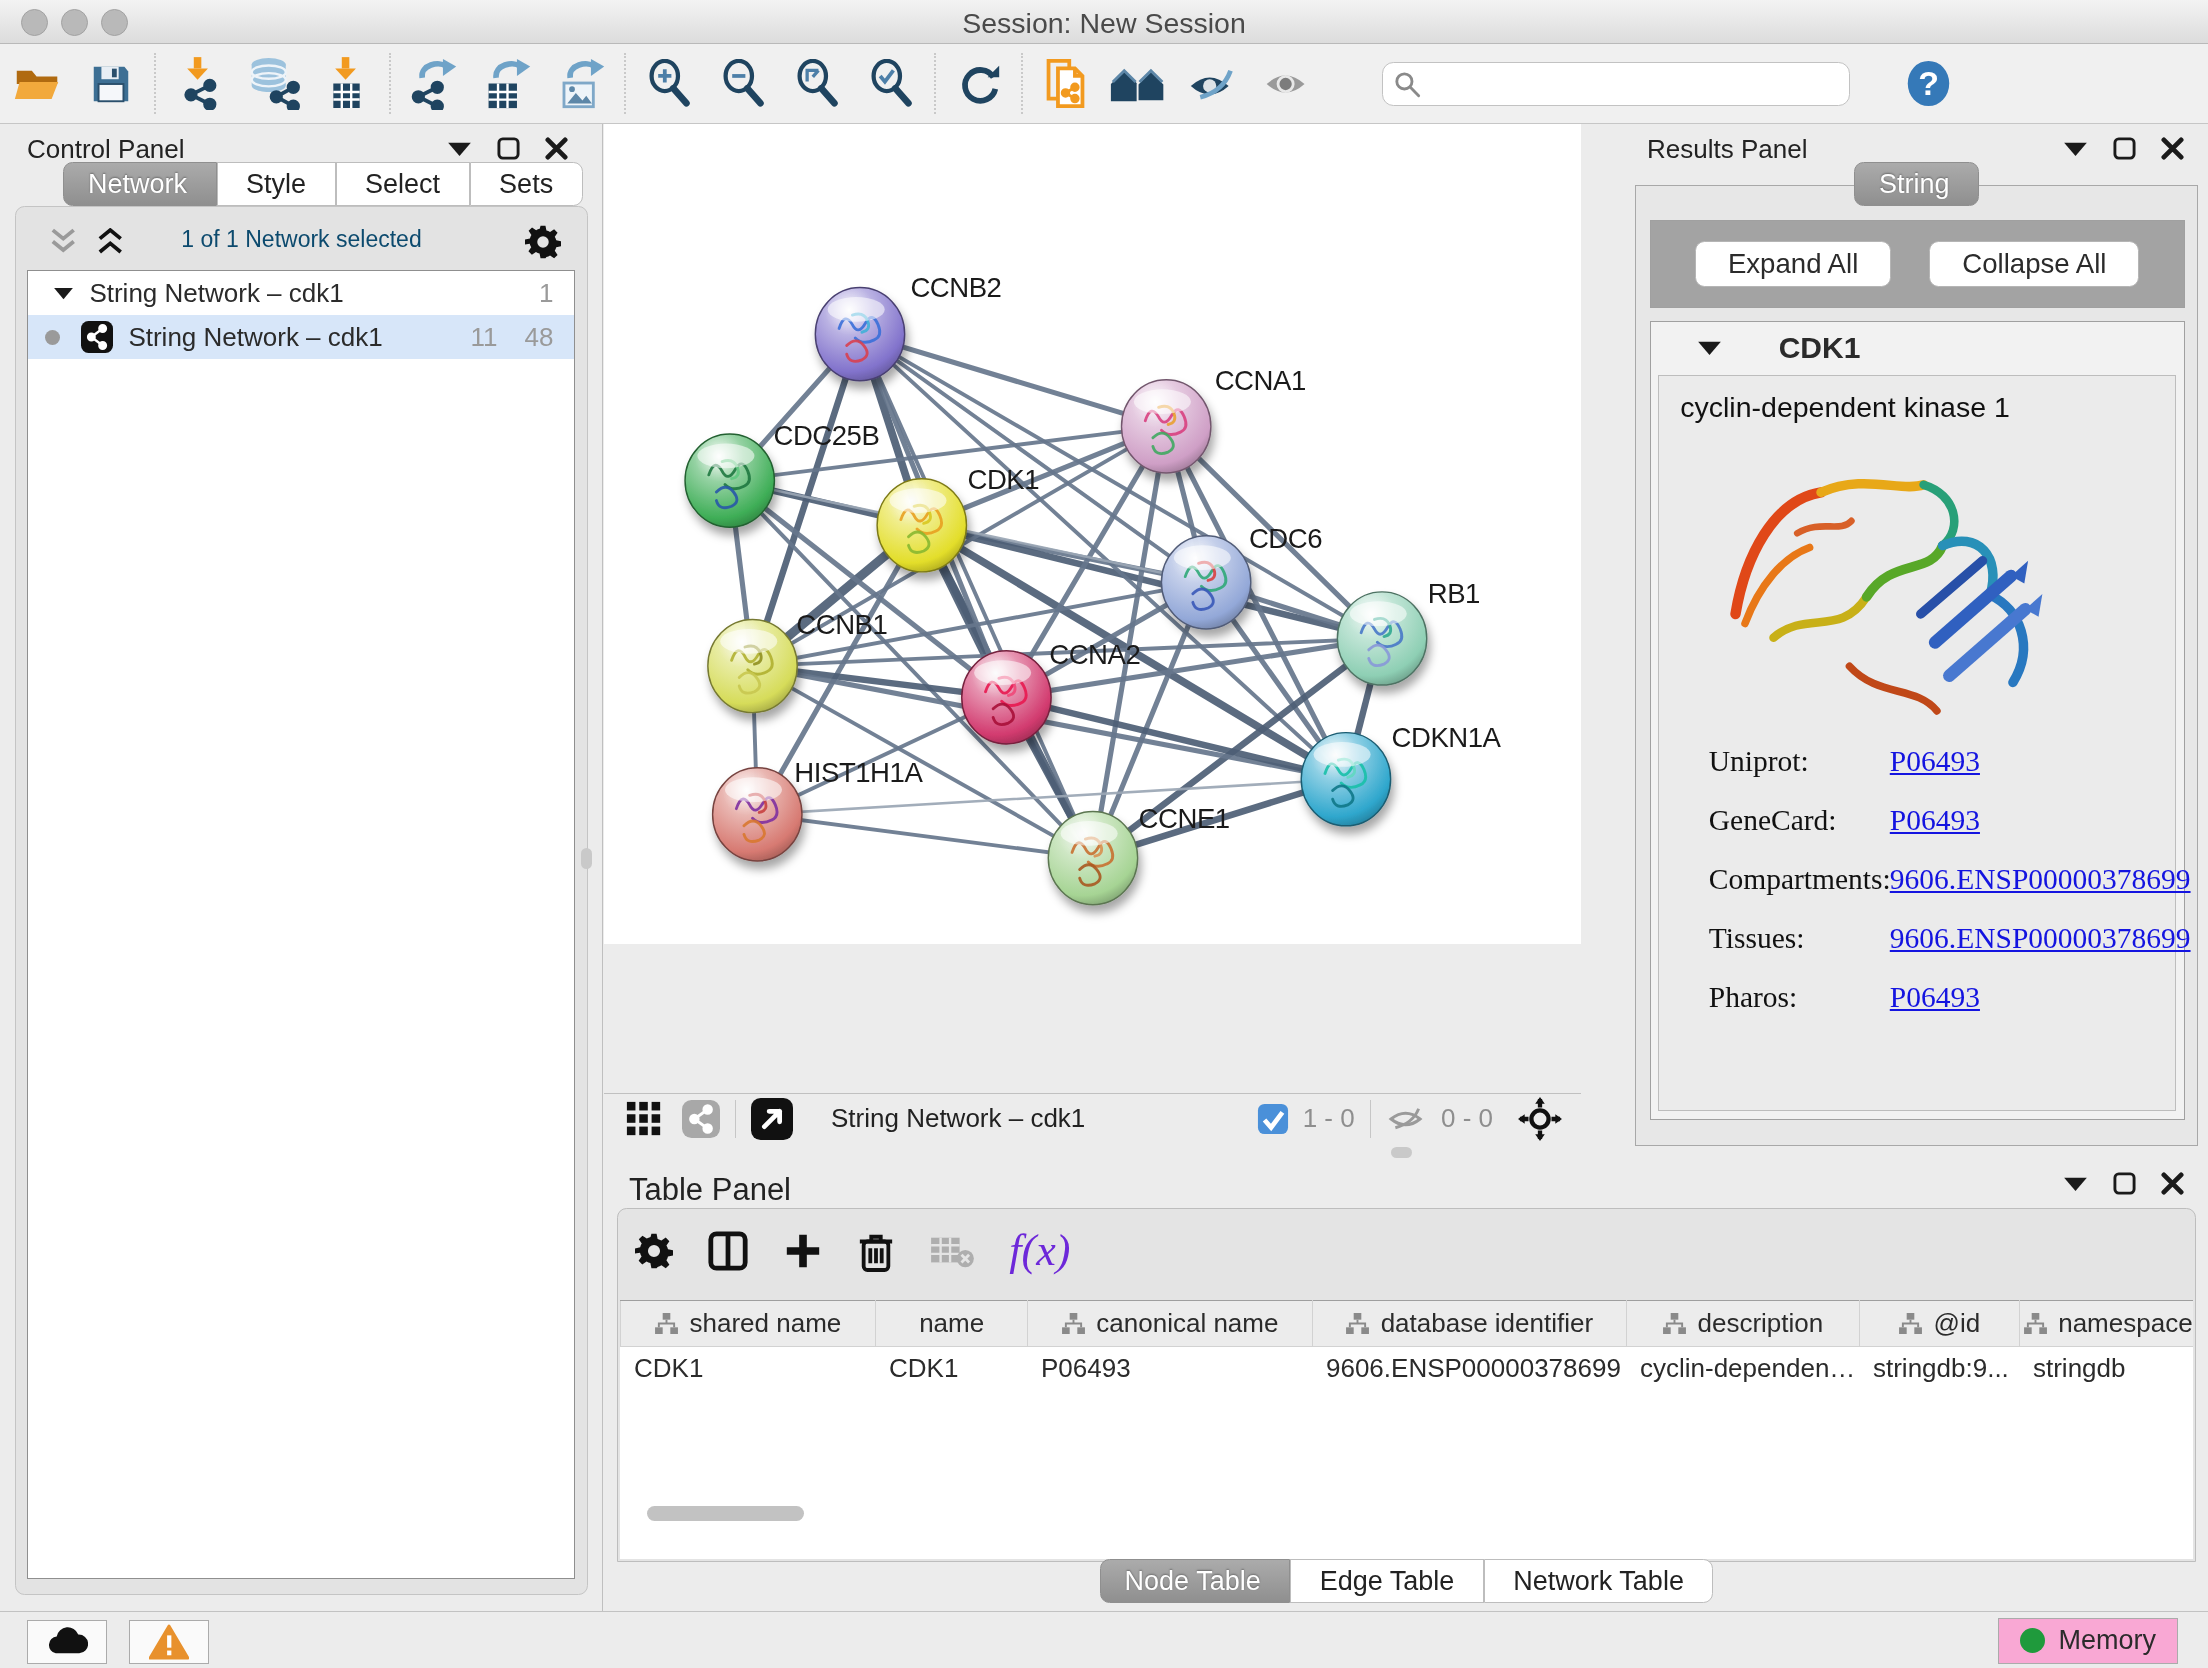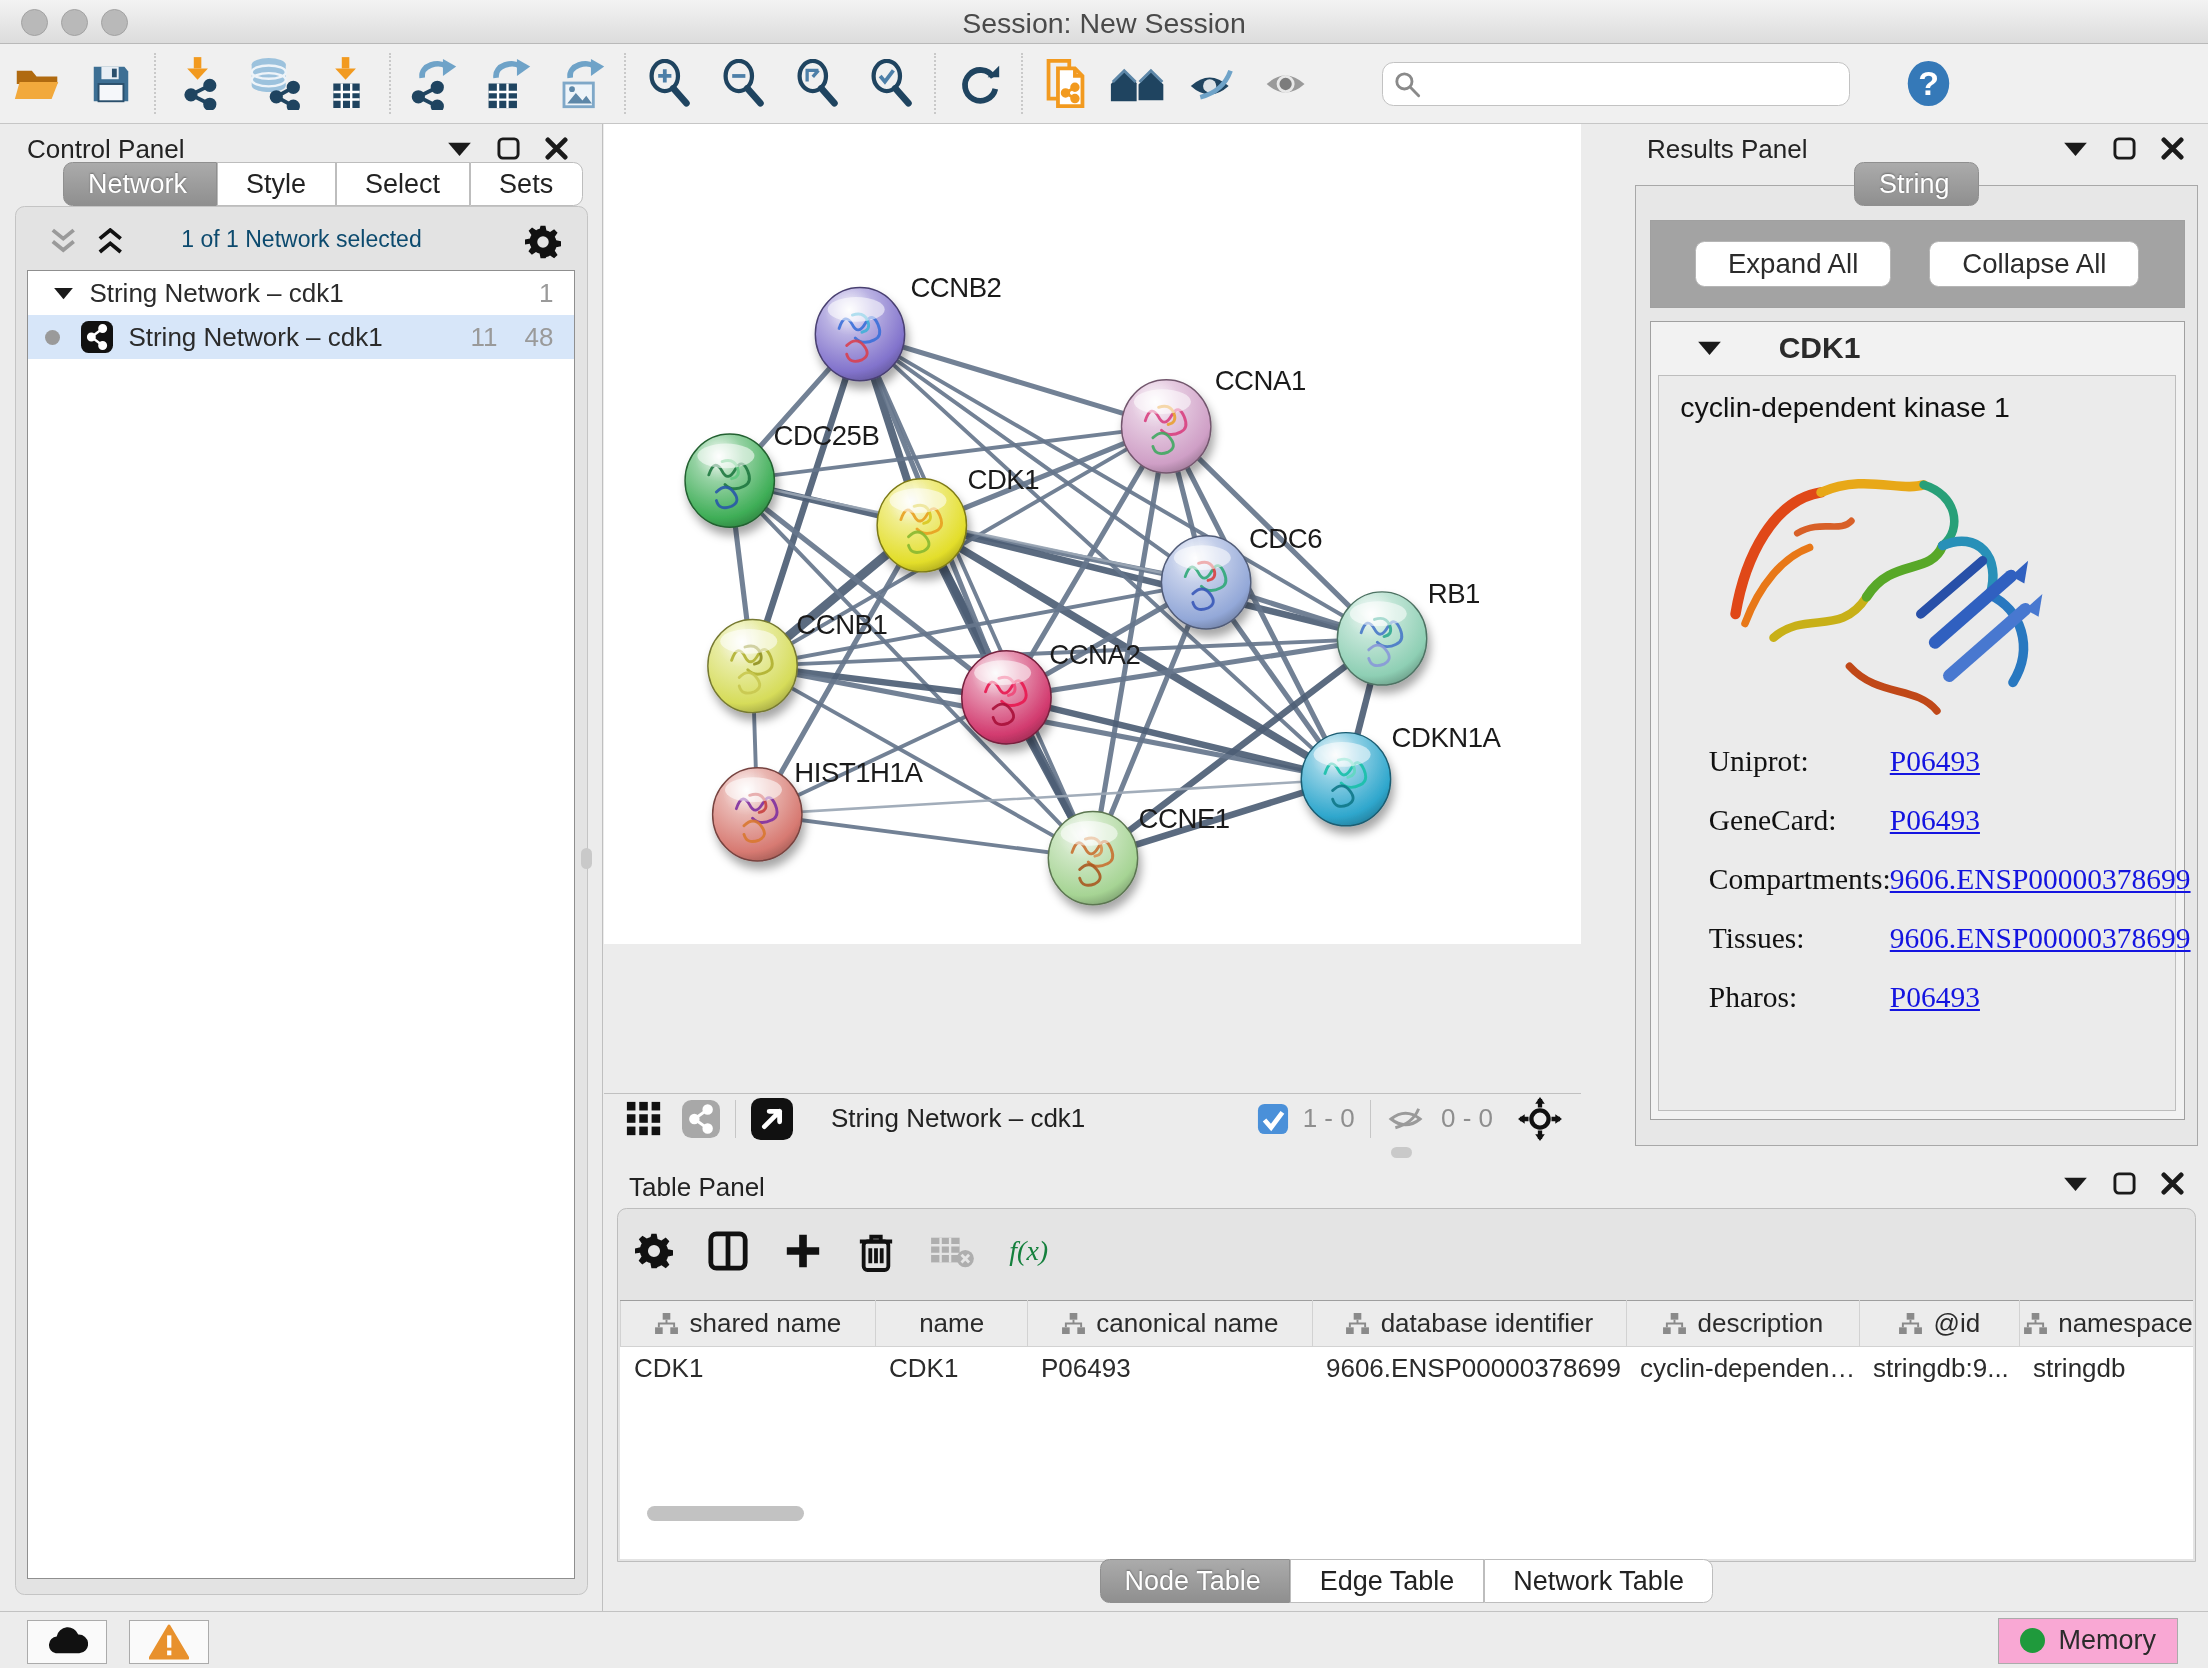--- a/index.html
+++ b/index.html
@@ -83,21 +83,21 @@
   #rp-desc { font-size:28.5px; padding:15px 0 0 21px; color:#111; }
   #crosslinks { position:absolute; left:28.5px; top:369px; right:9.5px;
     font-family:"Liberation Serif", serif; font-size:29.5px; color:#111; }
   #crosslinks .xl-head { font-weight:bold; font-size:30px; margin-bottom:13.3px; }
   .xl-row { display:flex; margin:0 0 26px 21px; }
   .xl-label { width:181px; flex:0 0 auto; }
   .xl-link { color:#1414e0; text-decoration:underline; }
 
   
   #table-panel { left:604px; top:1159px; width:1605px; height:452px; background:#ececec; }
-  #tp-head { position:absolute; left:25px; top:13.3px; font-size:26px; }
+  #tp-head { position:absolute; left:25px; top:13.3px; font-size:31px; }
   #tp-box { position:absolute; left:13.3px; top:49px; width:1579px; height:354px;
     background:#e4e4e4; border:1px solid #bdbdbd; border-radius:9.5px 9.5px 0 0; }
   #tp-toolbar { position:absolute; left:17px; top:11.4px; height:61px; display:flex; align-items:center; gap:34px; }
   #tp-table { position:absolute; left:1.9px; top:91px; right:1.9px; bottom:1.9px; background:#fff; overflow:hidden; }
   #tp-table table { border-collapse:collapse; width:100%; table-layout:fixed; }
   #tp-table th { background:#ececec; border:1px solid #d2d2d2; border-top:1px solid #9e9e9e;
     height:46px; font-size:26px; font-weight:normal; text-align:center; }
   #tp-table th .th-inner { display:flex; align-items:center; justify-content:center; gap:11.4px; }
   #tp-table td { font-size:26px; height:44px; padding-left:13.3px; border:none;
     overflow:hidden; white-space:nowrap; text-overflow:ellipsis; }
@@ -731,21 +731,21 @@
         <path d="M3 12 h34 M15 12 v-5 h10 v5 M14 19 v16 M20 19 v16 M26 19 v16" stroke="#111" stroke-width="4" fill="none"></path>
         </svg>
       <svg width="46" height="38" viewBox="0 0 48 40">
         <rect x="2" y="6" width="30" height="26" fill="#aeaeae"></rect>
         <g stroke="#e4e4e4" stroke-width="2.5">
             <path d="M2 14 h30 M2 23 h30 M12 6 v26 M22 6 v26"></path>
           </g>
         <circle cx="38" cy="28" r="9" fill="#aeaeae"></circle>
           <path d="M34 24 l8 8 M42 24 l-8 8" stroke="#e4e4e4" stroke-width="3"></path>
         </svg>
-      <span style="font-family:'Liberation Serif',serif; font-style:italic; font-size:28px; color:#15803d;">f(x)</span>
+      <span style="font-family:'Liberation Serif',serif; font-style:italic; font-size:44px; color:#6d28d9;">f(x)</span>
     </div>
     <div id="tp-table">
       <table>
           <thead>
             <tr id="tp-header-row">
               <th style="width: 255px;">
                 <div class="th-inner">
                   <svg width="23" height="21" viewBox="0 0 24 22">
                     <rect x="8" y="0" width="8" height="7" fill="#8a8a8a"></rect>
                     <path d="M12 7 v4 M4 15 v-4 h16 v4" stroke="#8a8a8a" stroke-width="2" fill="none"></path>

